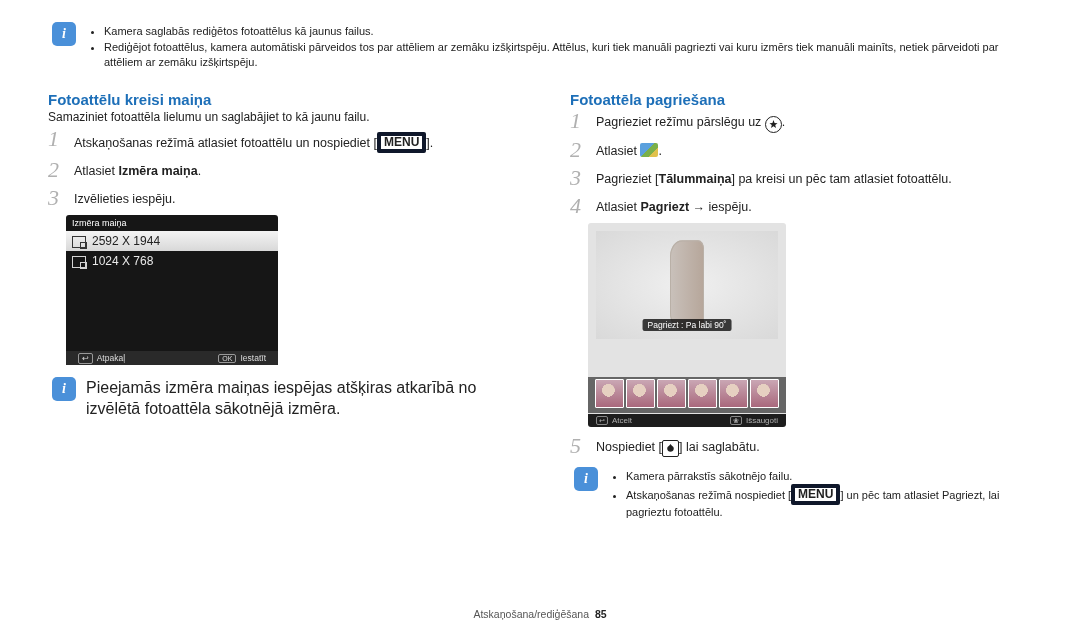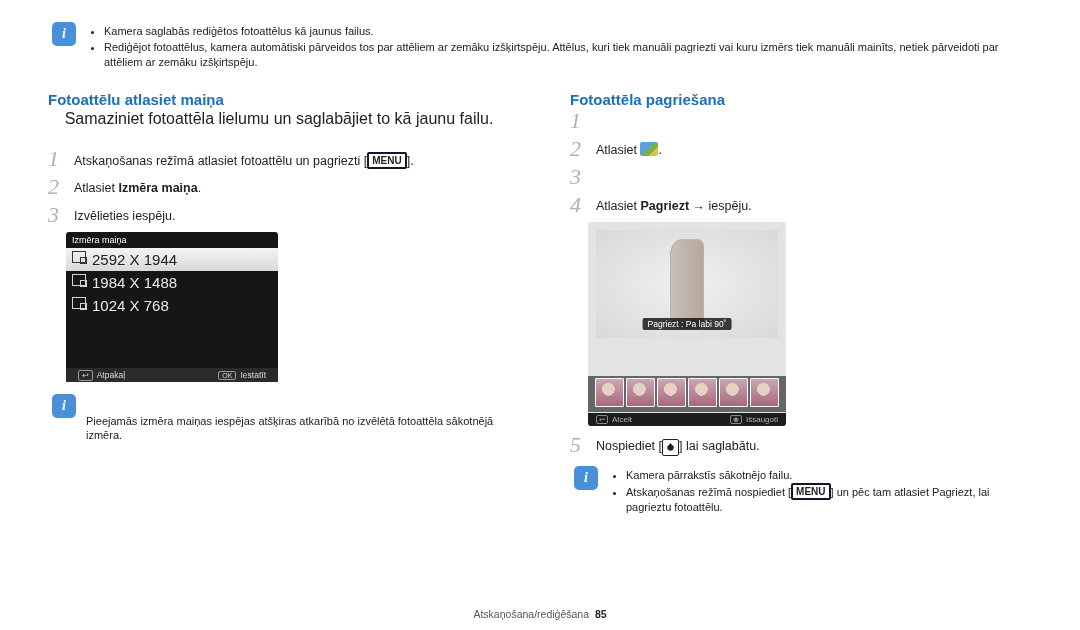--- a/index.html
+++ b/index.html
@@ -50,41 +50,40 @@
   }
   .note-list {
     font-size: 11px;
     line-height: 1.35;
     list-style: disc;
     padding-left: 18px;
     margin: 2px 0 0 0;
   }
   .note-list li { margin-bottom: 1px; }
   .note-text {
-    font-size: 11px;
+    font-size: 16px;
     line-height: 1.35;
-    margin: 20px 0 0 0;
+    margin: 0 0 0 0;
   }
   .columns {
     display: flex;
     gap: 60px;
   }
   .col {
     flex: 1;
   }
   .section-title {
     color: #1d6fb8;
     font-size: 15px;
     font-weight: bold;
     margin: 2px 0 2px 0;
   }
   .section-sub {
-    font-size: 16px;
-    margin: 0 0 20px 0;
-    text-align: center;
+    font-size: 12px;
+    margin: 0 0 4px 0;
   }
   .step {
     display: flex;
     gap: 8px;
     align-items: flex-start;
     margin-bottom: 6px;
   }
   .step-num {
     color: #b0b0b0;
     font-size: 22px;
@@ -95,23 +94,23 @@
     flex-shrink: 0;
   }
   .step-text {
     font-size: 12.5px;
     line-height: 1.35;
     padding-top: 4px;
   }
   .step-text .bold { font-weight: bold; }
   .inline-key {
     display: inline-block;
-    font-size: 10px;
+    font-size: 12px;
     font-weight: bold;
-    border: 2px solid #0f172a;
+    border: 4px solid #0f172a;
     border-radius: 2px;
     padding: 0 3px;
     line-height: 13px;
     vertical-align: 1px;
   }
   .inline-icon {
     display: inline-flex;
     align-items: center;
     justify-content: center;
     width: 16px;
@@ -145,24 +144,24 @@
     margin: 4px 0 8px 18px;
     font-size: 10px;
     color: #fff;
   }
   .lcd-title {
     padding: 3px 6px;
     font-size: 9px;
   }
   .lcd-row {
     display: flex;
-    align-items: flex-start;
+    align-items: flex-end;
     gap: 6px;
     padding: 3px 6px;
-    font-size: 15px;
+    font-size: 12px;
     color: #e9e9e9;
   }
   .lcd-row.sel {
     background: linear-gradient(#f4f4f4, #d8d8d8);
     color: #222;
   }
   .lcd-row .r-icon {
     width: 12px;
     height: 10px;
     border: 1px solid currentColor;
@@ -317,27 +316,27 @@
     <div class="note-icon-wrap">i</div>
     <ul class="note-list">
       <li>Kamera saglabās rediģētos fotoattēlus kā jaunus failus.</li>
       <li>Rediģējot fotoattēlus, kamera automātiski pārveidos tos par attēliem ar zemāku izšķirtspēju. Attēlus, kuri tiek manuāli pagriezti vai kuru izmērs tiek manuāli mainīts, netiek pārveidoti par attēliem ar zemāku izšķirtspēju.</li>
     </ul>
   </div>
 
   <div class="columns">
 
     <div class="col">
-      <div class="section-title">Fotoattēlu atlasiet maiņa</div>
+      <div class="section-title">Fotoattēlu kreisi maiņa</div>
       <p class="section-sub">Samaziniet fotoattēla lielumu un saglabājiet to kā jaunu failu.</p>
 
       <div class="step">
         <div class="step-num">1</div>
         <div class="step-text">
-          <span>Atskaņošanas režīmā atlasiet fotoattēlu un pagriezti [</span><span class="inline-key">MENU</span><span>].</span>
+          <span>Atskaņošanas režīmā atlasiet fotoattēlu un nospiediet [</span><span class="inline-key">MENU</span><span>].</span>
         </div>
       </div>
 
       <div class="step">
         <div class="step-num">2</div>
         <div class="step-text">
           <span>Atlasiet </span><span class="bold">Izmēra maiņa</span><span>.</span>
         </div>
       </div>
 
@@ -347,54 +346,60 @@
       </div>
 
       <div class="lcd">
         <div class="lcd-title">Izmēra maiņa</div>
         <div class="lcd-row sel">
             <span class="r-icon"></span>
             <span>2592 X 1944</span>
           </div>
         <div class="lcd-row">
             <span class="r-icon"></span>
-            <span>1984 X 1488</span>
-          </div>
-        <div class="lcd-row">
-            <span class="r-icon"></span>
             <span>1024 X 768</span>
           </div>
         <div class="lcd-bottom">
           <span><span class="back">↩</span><span>Atpakaļ</span></span>
           <span><span class="ok">OK</span><span>Iestatīt</span></span>
         </div>
       </div>
 
       <div class="note-box">
         <div class="note-icon-wrap">i</div>
         <p class="note-text">Pieejamās izmēra maiņas iespējas atšķiras atkarībā no izvēlētā fotoattēla sākotnējā izmēra.</p>
       </div>
     </div>
 
     <div class="col">
       <div class="section-title">Fotoattēla pagriešana</div>
 
       <div class="step">
         <div class="step-num">1</div>
+        <div class="step-text">
+          <span>Pagrieziet režīmu pārslēgu uz </span><span class="inline-icon-round">
+              <svg width="9" height="9" viewBox="0 0 10 10">
+                <path d="M5 0l1.2 3.2L9.5 3.5 6.9 5.6 7.8 9 5 7 2.2 9 3.1 5.6 .5 3.5 3.8 3.2z" fill="#222"></path>
+              </svg>
+            </span><span>.</span>
+        </div>
       </div>
 
       <div class="step">
         <div class="step-num">2</div>
         <div class="step-text">
           <span>Atlasiet </span><span class="inline-icon" style="border:none;width:18px;height:14px;background:linear-gradient(135deg,#5aa0dd 45%,#7ab04a 45% 70%,#e0c14c 70%);border-radius:2px;"></span><span>.</span>
         </div>
       </div>
 
       <div class="step">
         <div class="step-num">3</div>
+        <div class="step-text">
+          <span>Pagrieziet [</span><span class="bold">Tālummaiņa</span><span>] pa kreisi un pēc tam atlasiet fotoattēlu.</span>
+        </div>
       </div>
 
       <div class="step">
         <div class="step-num">4</div>
         <div class="step-text">
           <span>Atlasiet </span><span class="bold">Pagriezt</span><span> → iespēju.</span>
         </div>
       </div>
 
       <div class="lcd-rot">

